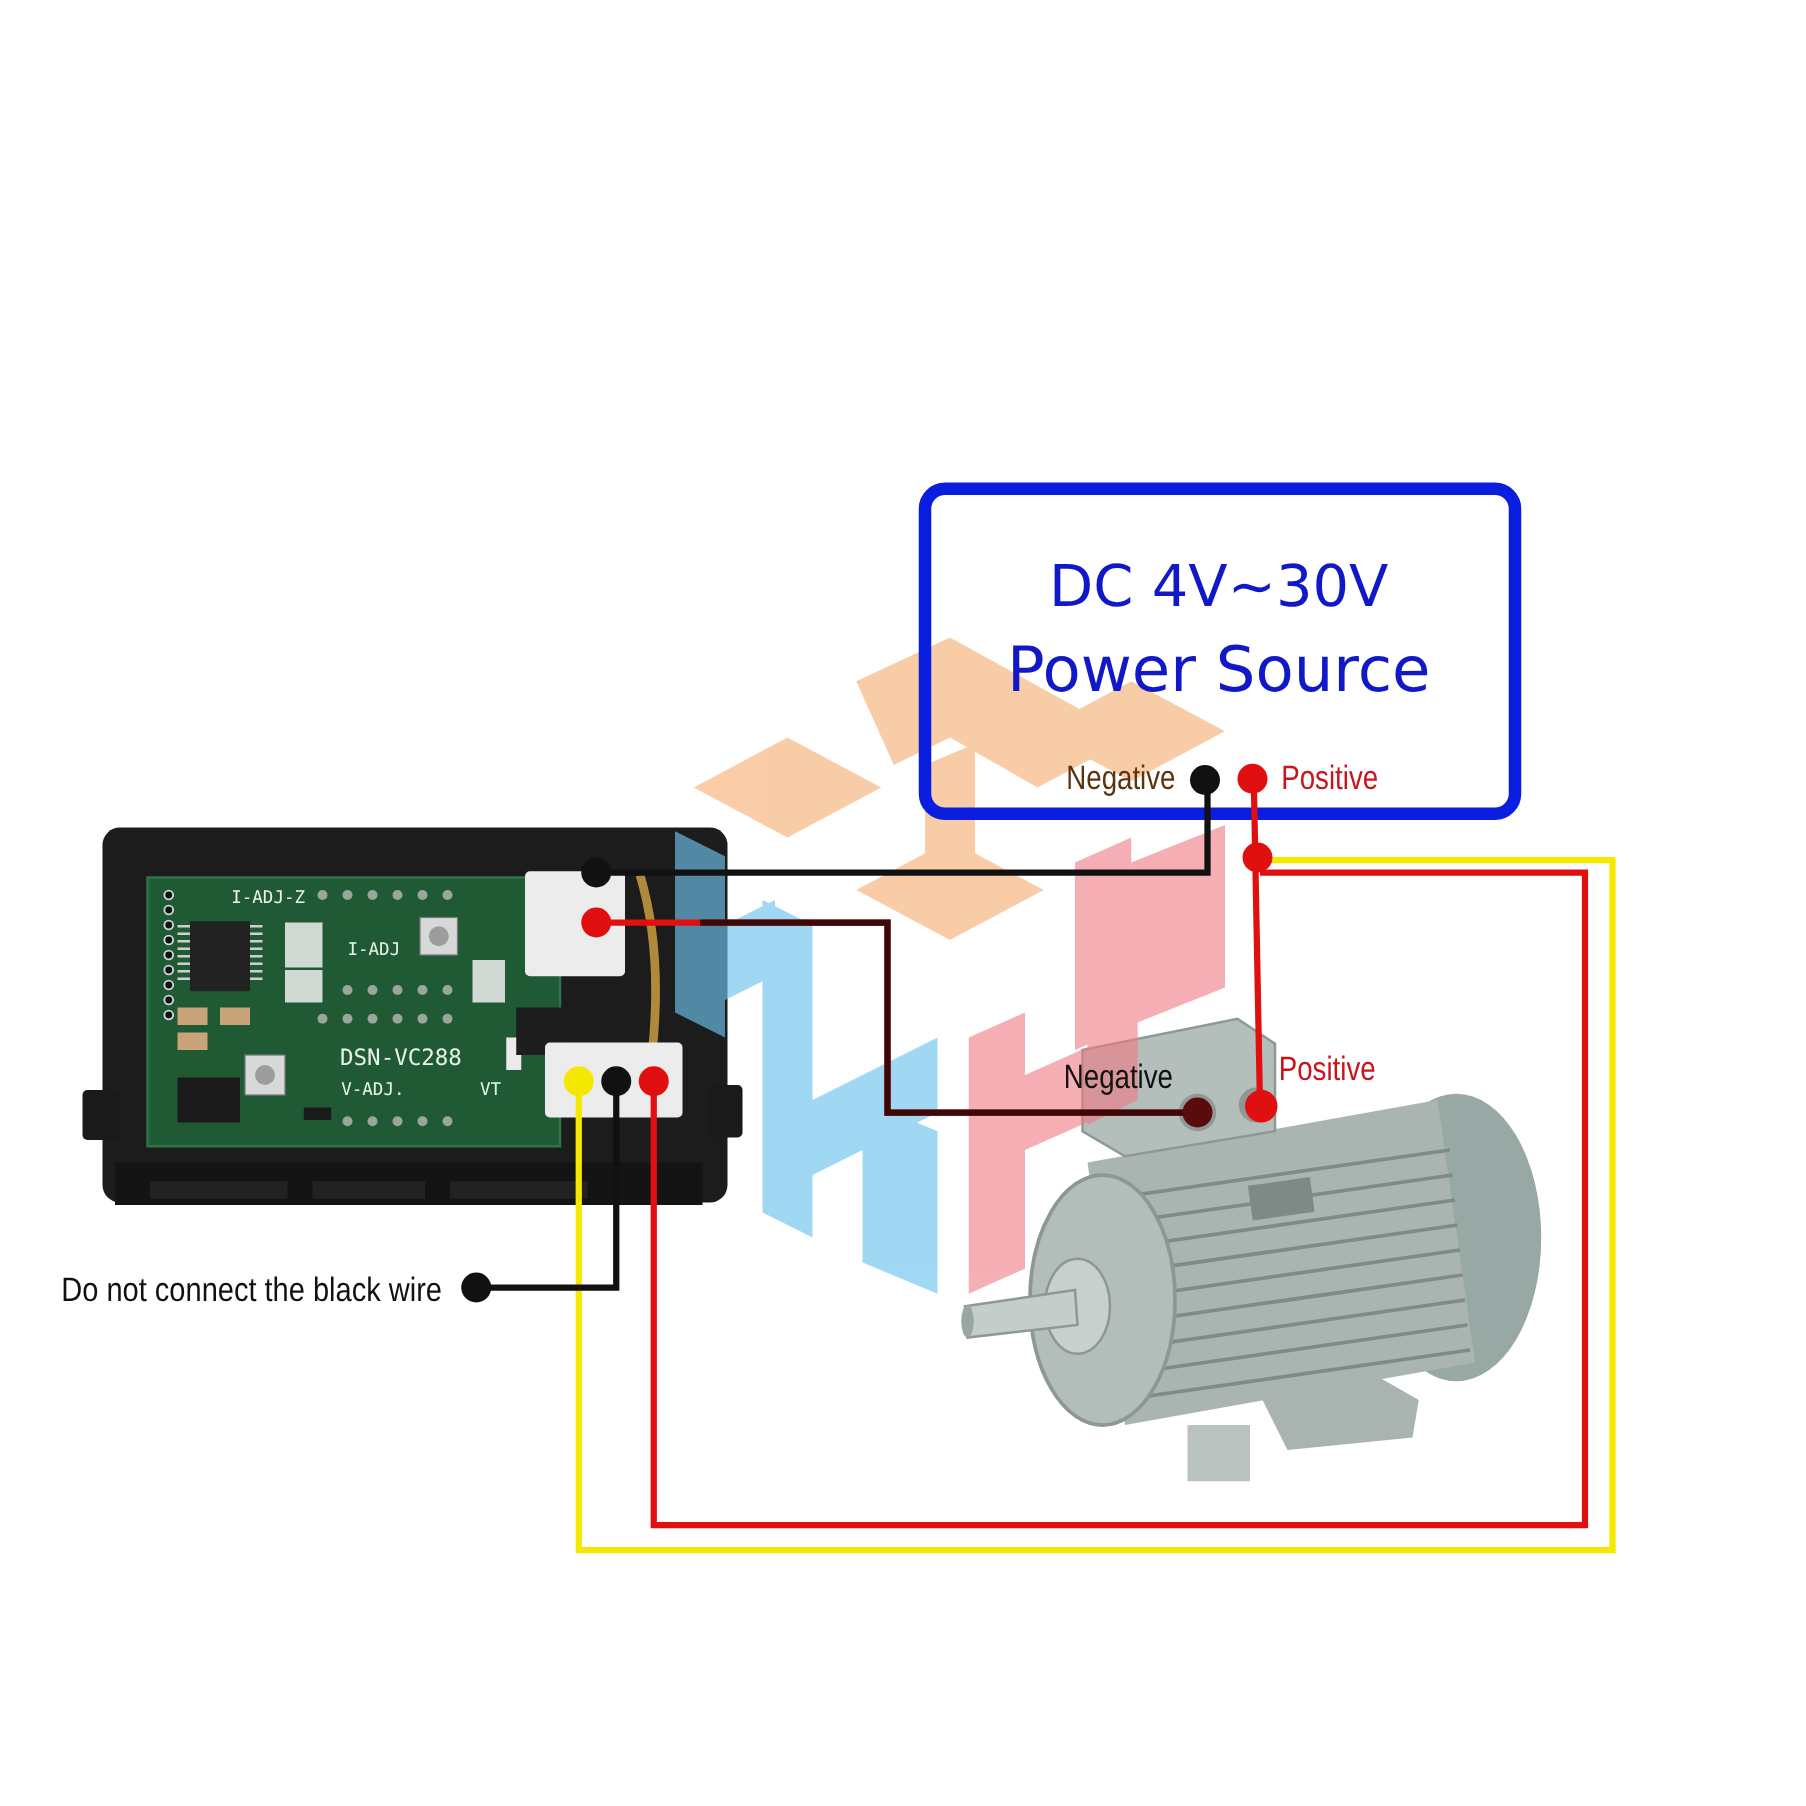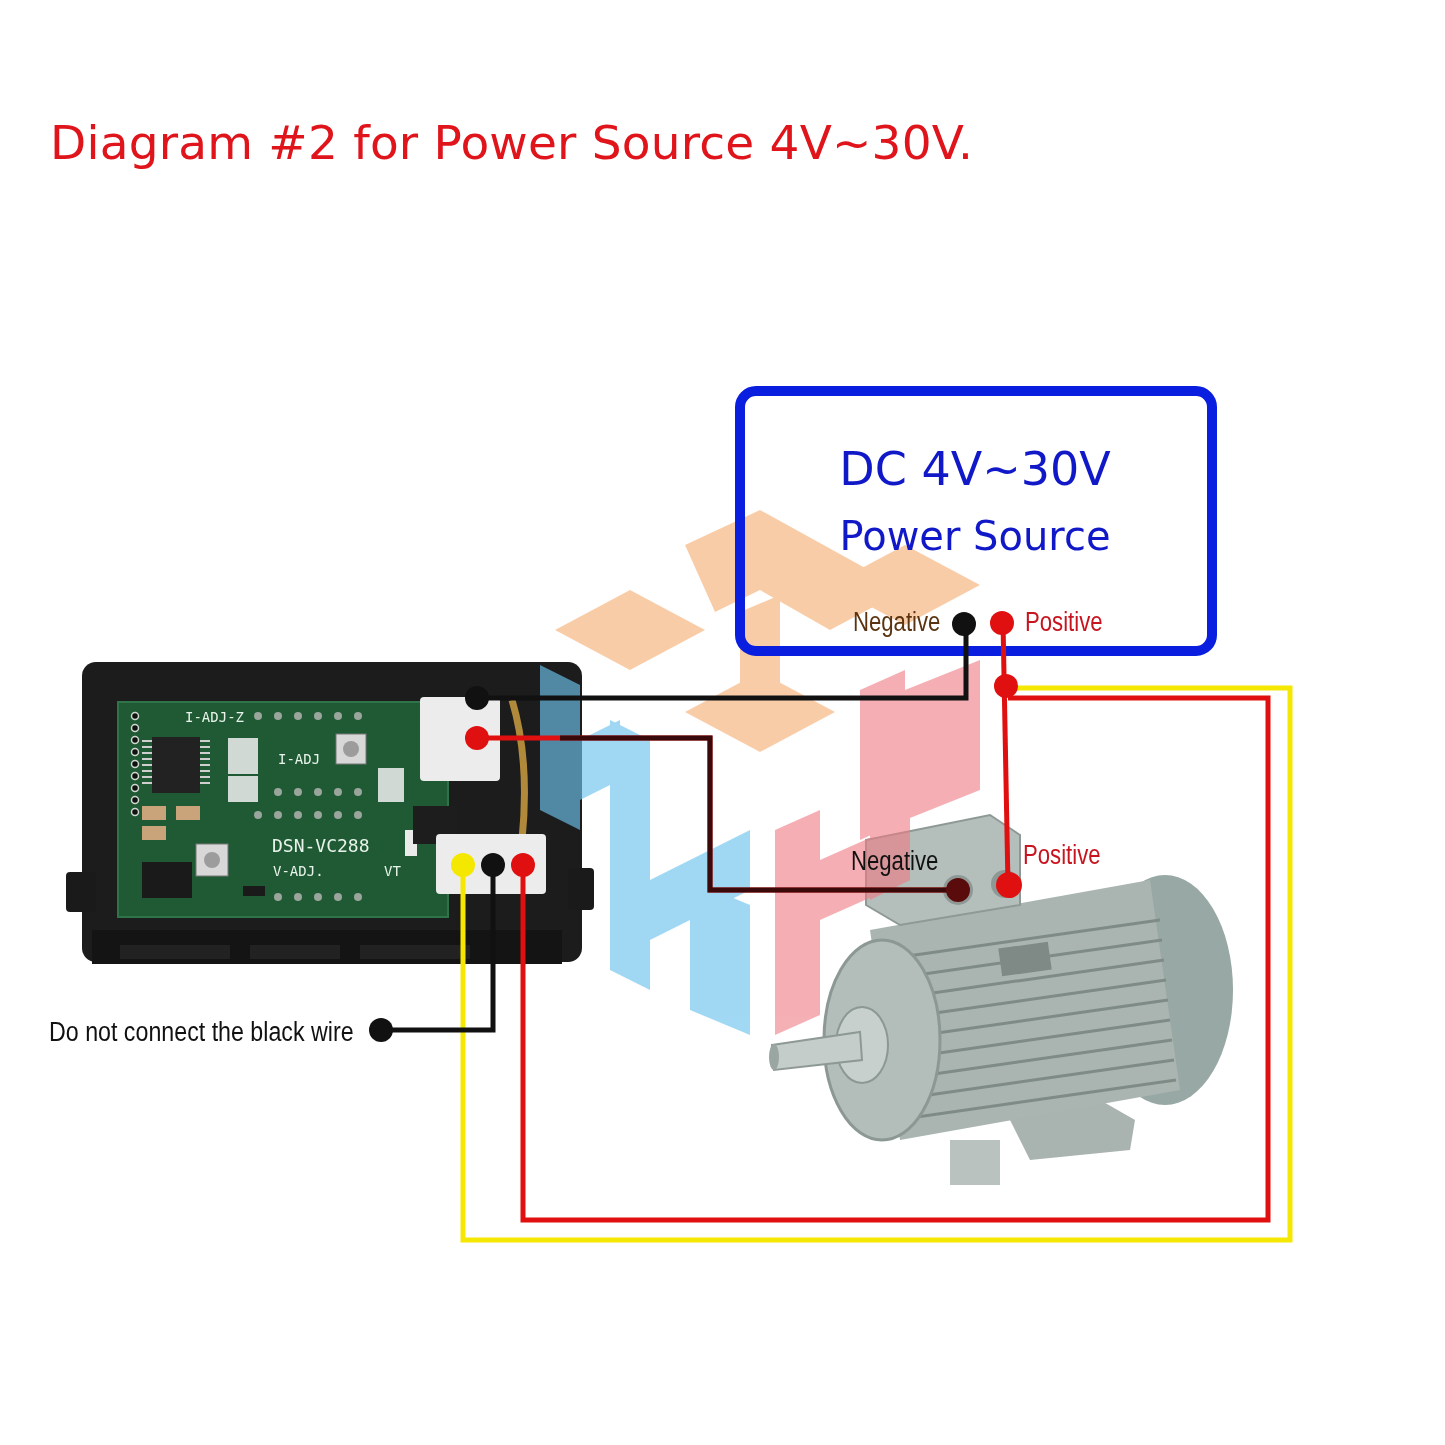--- a/index.html
+++ b/index.html
@@ -2,34 +2,33 @@
 <html><head>
 <meta charset="utf-8">
 <style>
   html, body { margin: 0; padding: 0; background: #ffffff; }
   body { width: 1445px; height: 1445px; position: relative; overflow: hidden; font-family: "DejaVu Sans", sans-serif; }
   .header { position: absolute; left: 50px; top: 112px; color: #e0141b; font-size: 47px; line-height: 62px; letter-spacing: 0.2px; }
   .header div { white-space: nowrap; }
   svg.stage { position: absolute; left: 0; top: 0; }
   .src-title { position: absolute; left: 740px; width: 470px; text-align: center; color: #1018c8; font-family: "DejaVu Sans", sans-serif; }
   .src-line1 { top: 436px; font-size: 46px; line-height: 66px; }
-  .src-line2 { top: 510px; font-size: 40px; line-height: 52px; }
+  .src-line2 { top: 510px; font-size: 50px; line-height: 52px; }
   .lbl { position: absolute; font-family: "Liberation Sans", sans-serif; font-size: 27px; transform: scaleX(0.82); transform-origin: left top; white-space: nowrap; }
   .neg-src { left: 853px; top: 607px; color: #5a3410; }
   .pos-src { left: 1025px; top: 607px; color: #c8141e; }
   .neg-mot { left: 851px; top: 846px; color: #111; }
   .pos-mot { left: 1023px; top: 840px; color: #c8141e; }
   .note { position: absolute; left: 49px; top: 1017px; font-family: "Liberation Sans", sans-serif; font-size: 27px; color: #111; transform: scaleX(0.86); transform-origin: left top; white-space: nowrap; }
   .pcb-text { font-family: "DejaVu Sans Mono", monospace; fill: #e8f3ea; }
 </style>
 </head>
 <body>
 
 <div class="header">
-  <div>Diagram #2 for Power Source 4V~30V.</div>
 </div>
 
 <svg class="stage" width="1445" height="1445" viewBox="0 0 1445 1445">
 
   <g>
 
     <rect x="82" y="662" width="500" height="300" rx="14" fill="#1c1c1c"></rect>
     <rect x="66" y="872" width="30" height="40" rx="4" fill="#1a1a1a"></rect>
     <rect x="568" y="868" width="26" height="42" rx="4" fill="#1a1a1a"></rect>
     <rect x="92" y="930" width="470" height="34" fill="#141414"></rect>

